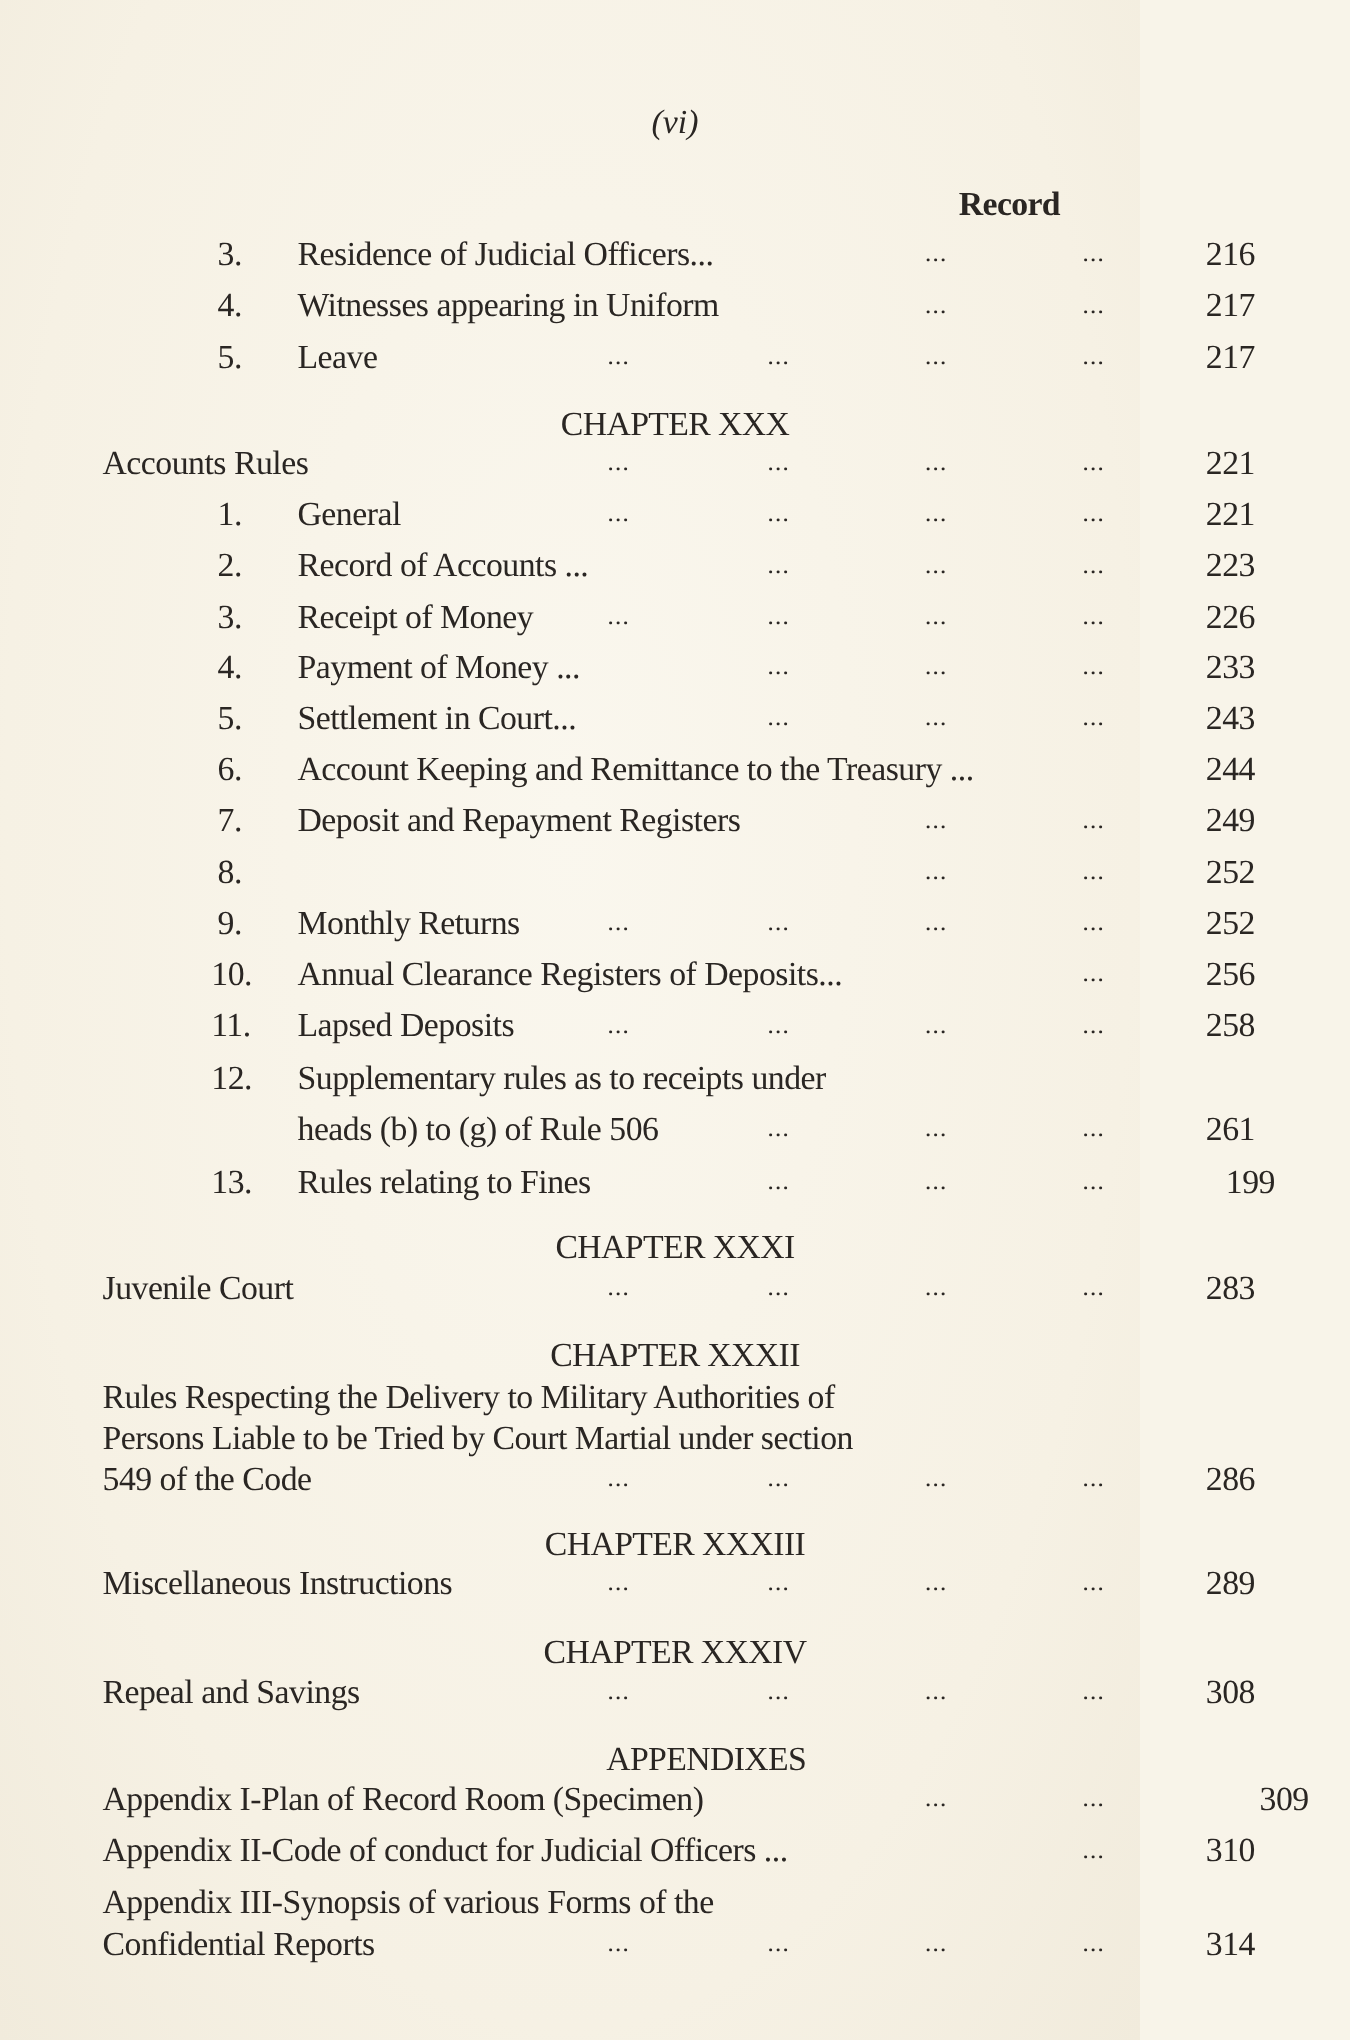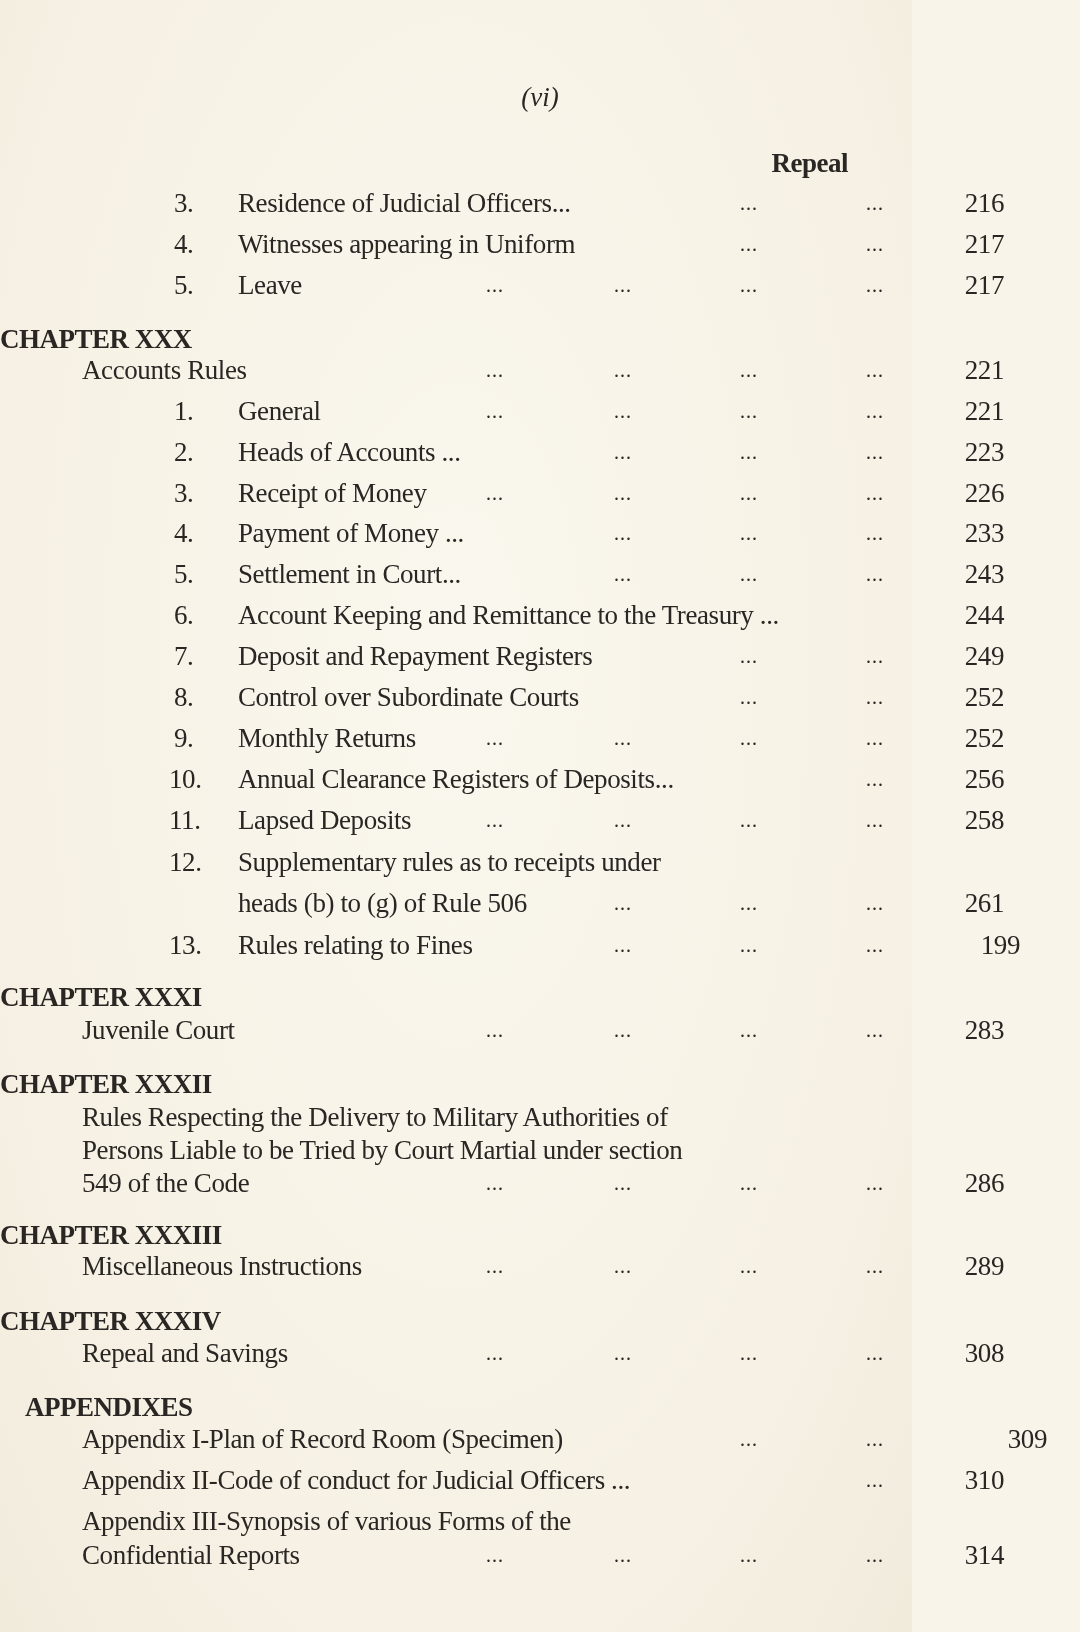--- a/index.html
+++ b/index.html
@@ -27,31 +27,31 @@
     position: absolute; left: 0; width: 1080px; height: 34px;
     font-size: 27px; line-height: 34px; letter-spacing: -0.4px;
   }
   .row .num { position: absolute; left: 174px; }
   .row .num.wide { left: 169px; }
   .row .title { position: absolute; left: 238px; white-space: nowrap; }
   .row .title.top { left: 82px; }
   .row .pg { position: absolute; right: 76px; text-align: right; }
   .row .dots { position: absolute; font-size: 20px; letter-spacing: 1px; }
   .chap {
-    position: absolute; left: 0; width: 1080px; 
-    font-weight: bold; font-size: 27px; letter-spacing: -0.5px; line-height: 34px;
+    position: absolute; left: 0; width: 1080px; text-align: center;
+    font-weight: normal; font-size: 27px; letter-spacing: -0.5px; line-height: 34px;
   }
   .d1 { left: 486px; } .d2 { left: 614px; } .d3 { left: 740px; } .d4 { left: 866px; }
 </style>
 </head>
 <body>
 
 <div class="page">
   <div class="folio">(vi)</div>
-  <div class="pages-hdr">Repeal</div>
+  <div class="pages-hdr">Record</div>
   <div id="toc">
       <div class="row" style="top: 186px;">
         <span class="num">3.</span>
         <span class="title">Residence of Judicial Officers...</span>
         <span class="dots d3">...</span>
         <span class="dots d4">...</span>
         <span class="pg">216</span>
       </div>
       <div class="row" style="top: 227px;">
         <span class="num">4.</span>
@@ -82,21 +82,21 @@
         <span class="num">1.</span>
         <span class="title">General</span>
         <span class="dots d1">...</span>
         <span class="dots d2">...</span>
         <span class="dots d3">...</span>
         <span class="dots d4">...</span>
         <span class="pg">221</span>
       </div>
       <div class="row" style="top: 435px;">
         <span class="num">2.</span>
-        <span class="title">Heads of Accounts ...</span>
+        <span class="title">Record of Accounts ...</span>
         <span class="dots d2">...</span>
         <span class="dots d3">...</span>
         <span class="dots d4">...</span>
         <span class="pg">223</span>
       </div>
       <div class="row" style="top: 476px;">
         <span class="num">3.</span>
         <span class="title">Receipt of Money</span>
         <span class="dots d1">...</span>
         <span class="dots d2">...</span>
@@ -127,21 +127,20 @@
       </div>
       <div class="row" style="top: 639px;">
         <span class="num">7.</span>
         <span class="title">Deposit and Repayment Registers</span>
         <span class="dots d3">...</span>
         <span class="dots d4">...</span>
         <span class="pg">249</span>
       </div>
       <div class="row" style="top: 680px;">
         <span class="num">8.</span>
-        <span class="title">Control over Subordinate Courts</span>
         <span class="dots d3">...</span>
         <span class="dots d4">...</span>
         <span class="pg">252</span>
       </div>
       <div class="row" style="top: 721px;">
         <span class="num">9.</span>
         <span class="title">Monthly Returns</span>
         <span class="dots d1">...</span>
         <span class="dots d2">...</span>
         <span class="dots d3">...</span>

